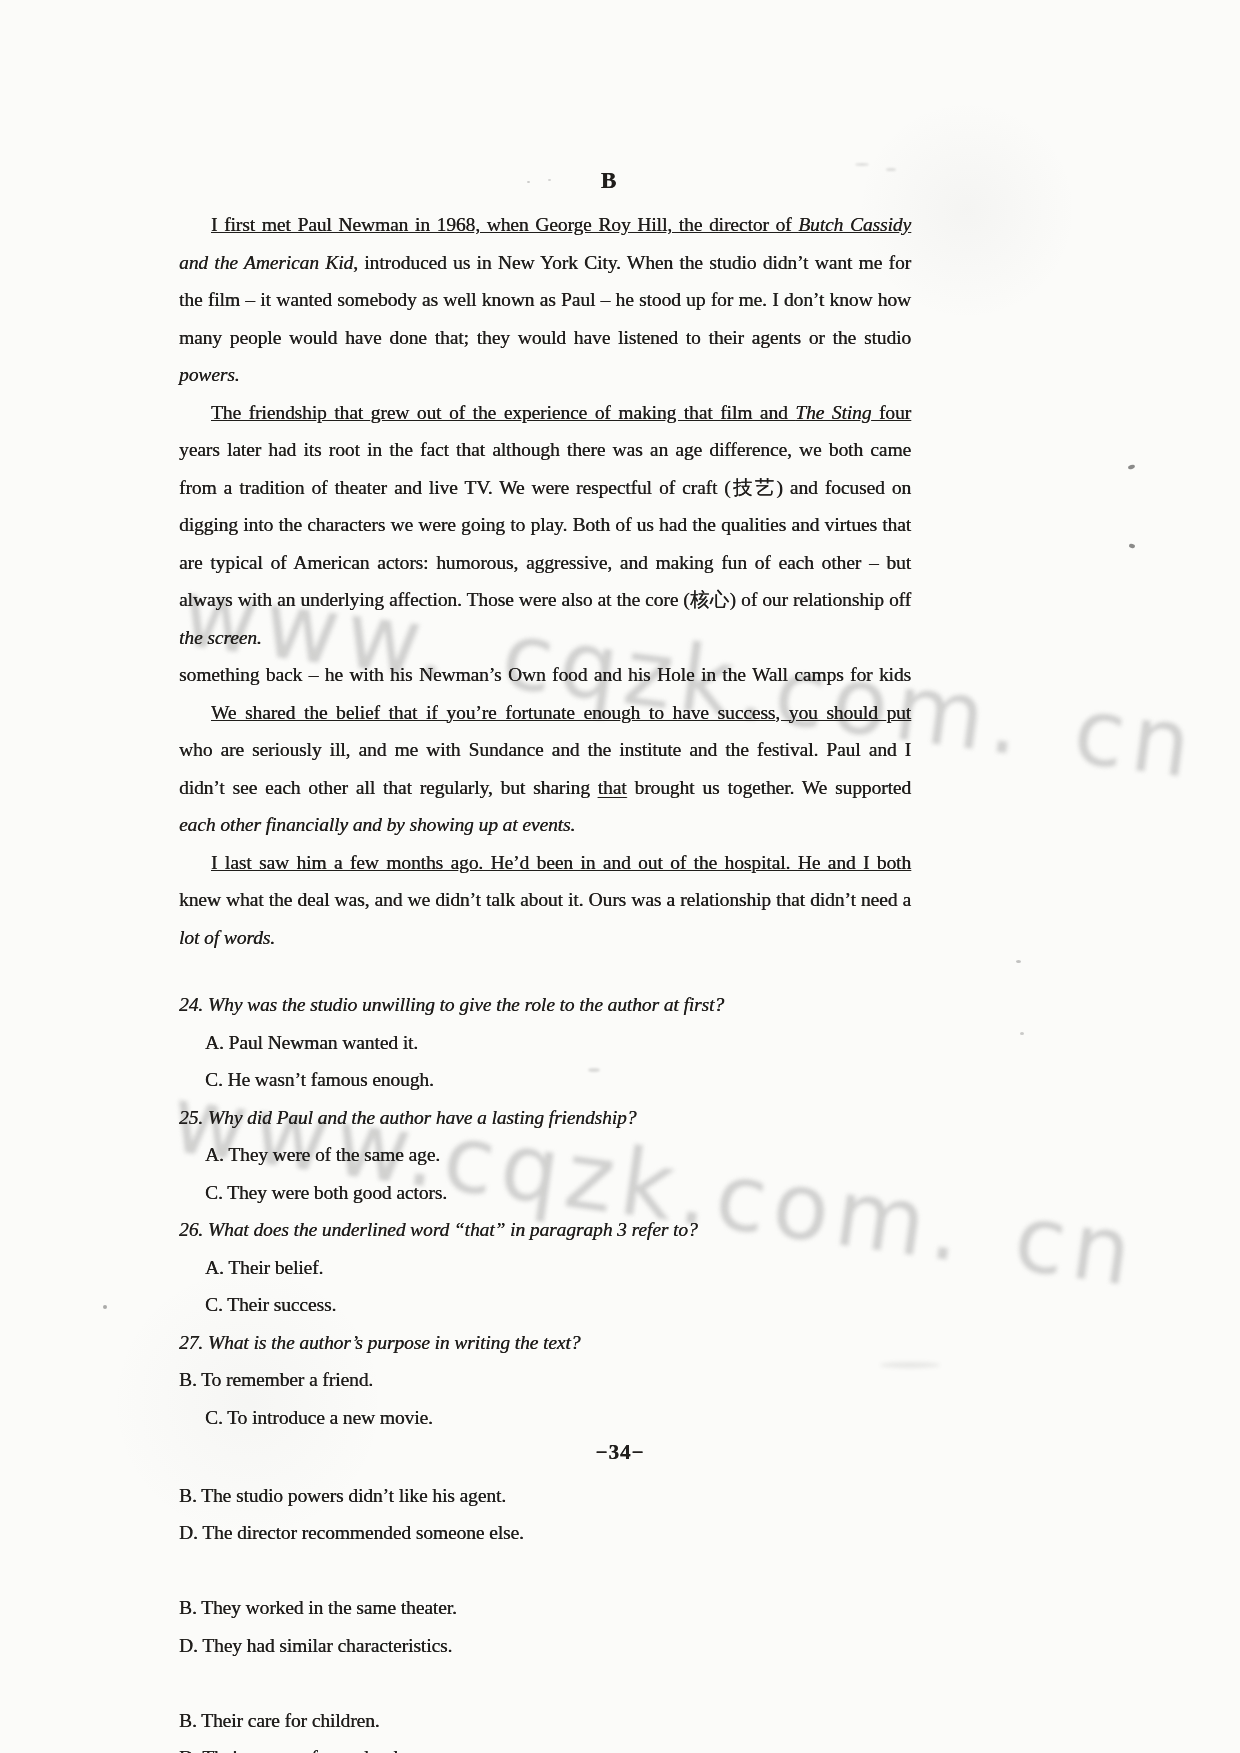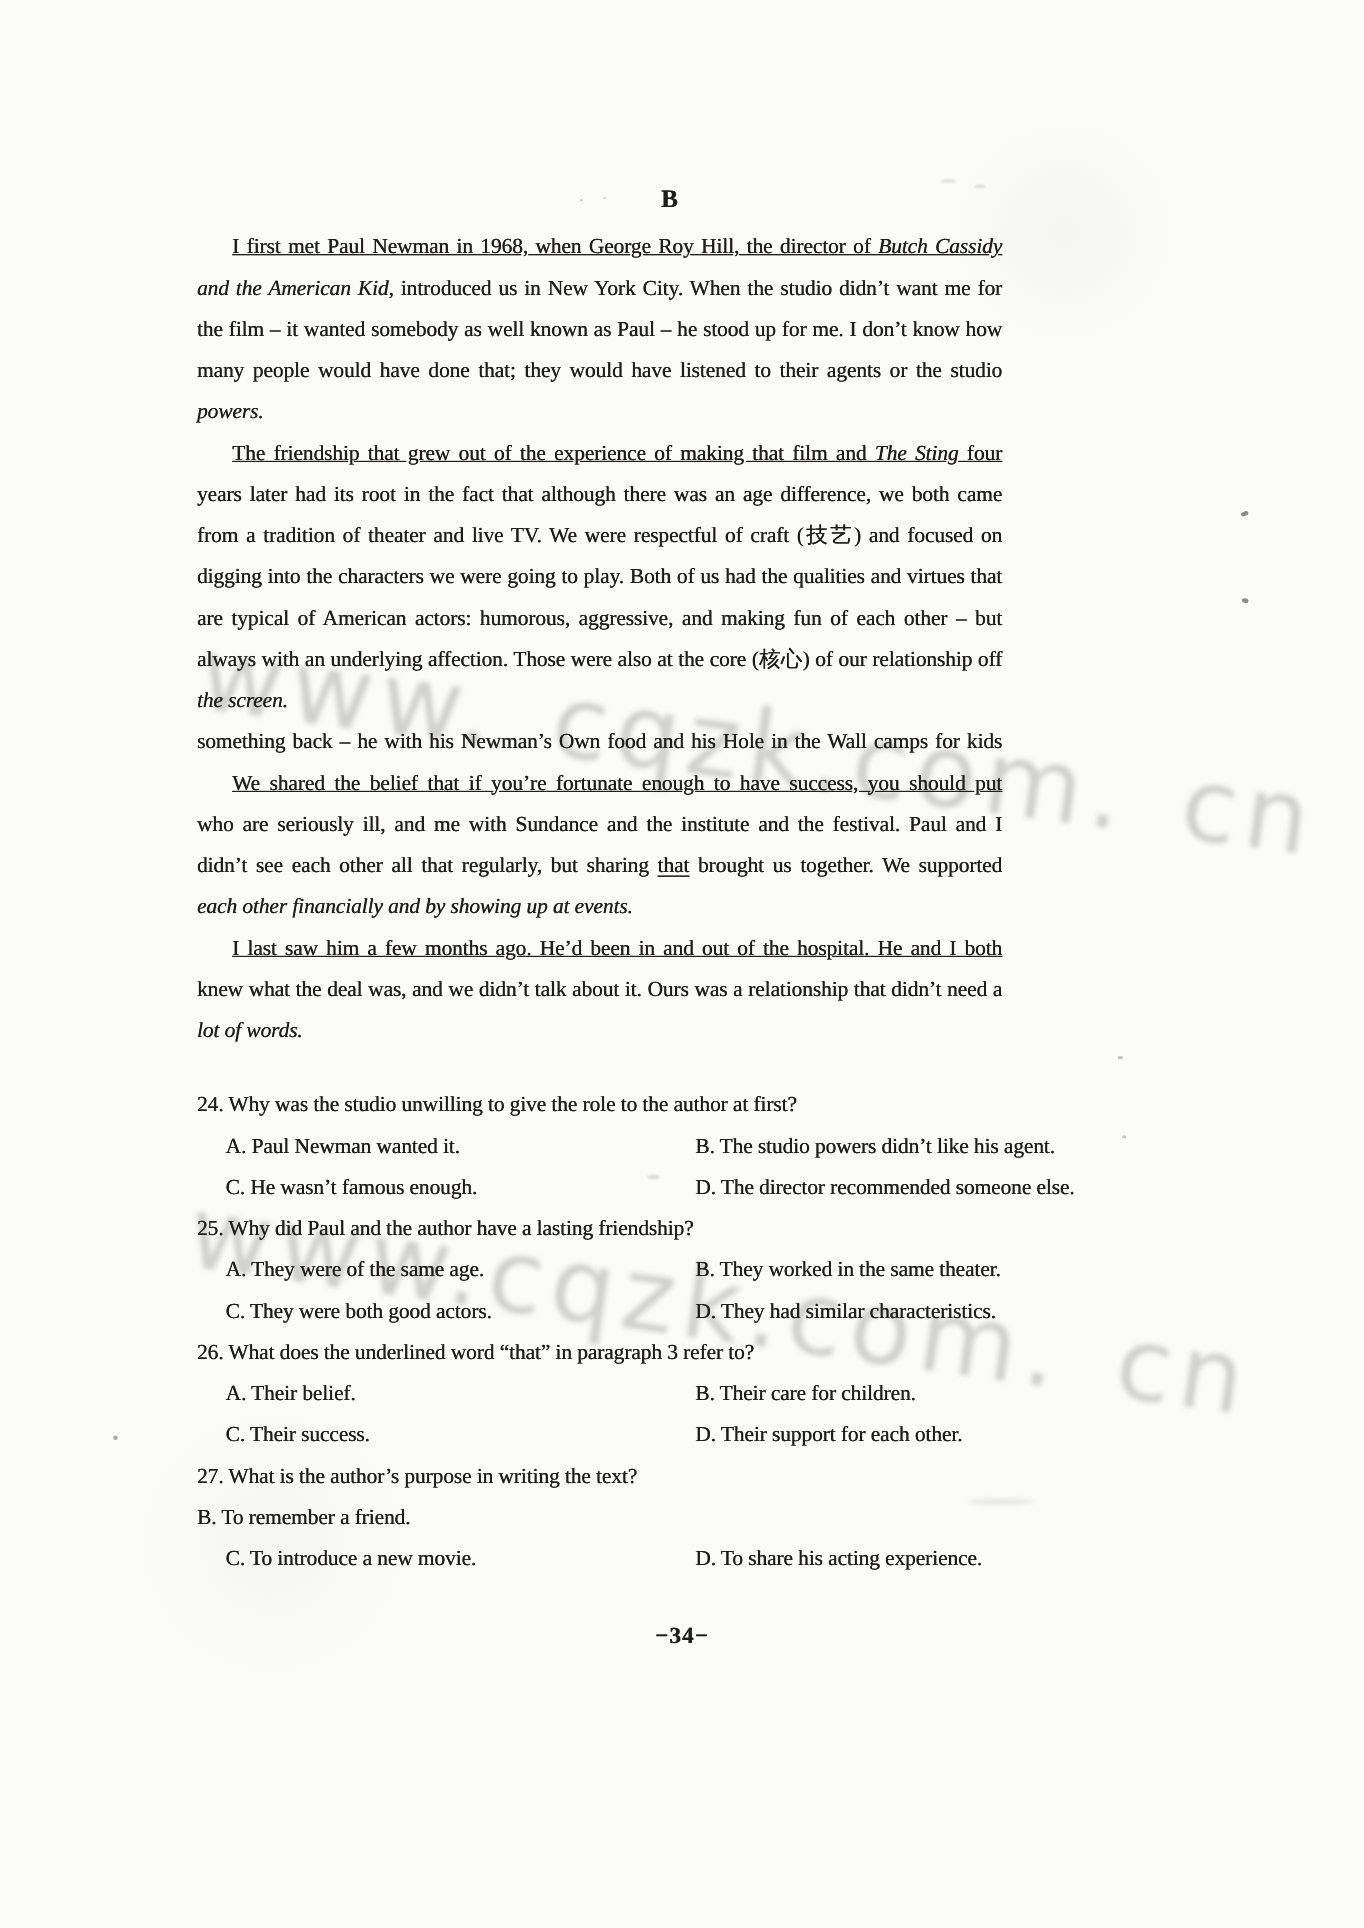--- a/index.html
+++ b/index.html
@@ -52,33 +52,32 @@
   .passage .line.lastline{text-align:center;text-align-last:left;white-space:normal;font-style:italic;}
   .passage .line.indent{padding-left:32px;text-decoration:underline;}
   .seg-i{font-style:italic;}
   .seg-u{text-decoration:underline;text-underline-offset:3px;}
   
   .questions{
     position:absolute;left:179px;top:986px;width:732px;
     font-size:19.5px;letter-spacing:-0.1px;
     text-shadow:0.3px 0 0 currentColor;
   }
-  .q-line{height:37.5px;line-height:37.5px;white-space:nowrap;}
-  .opt-row{display:flex;height:37.5px;line-height:37.5px;}
+  .q-line{height:37.5px;line-height:37.5px;white-space:nowrap;font-style:italic;}
+  .opt-row{display:flex;height:37.5px;line-height:37.5px;flex-direction:column;}
   .opt{white-space:nowrap;}
   .opt.left{flex:0 0 453px;padding-left:26px;box-sizing:border-box;}
   .opt.right{flex:1;}
   .q-num{display:inline;}
   
   .pageno{
     position:absolute;left:0;top:1440px;width:1240px;
     text-align:center;font-size:21px;font-weight:600;
     letter-spacing:1px;
     text-shadow:0.3px 0 0 currentColor;
-    margin-top:35px;
   }
   
   .speck{position:absolute;background:#5a5a5a;border-radius:50%;pointer-events:none;}
   .s1{left:1128px;top:465px;width:7px;height:4px;opacity:.7;transform:rotate(-20deg);}
   .s2{left:1129px;top:544px;width:6px;height:4px;opacity:.7;transform:rotate(15deg);}
   .s3{left:1016px;top:960px;width:5px;height:3px;opacity:.35;}
   .s4{left:1020px;top:1032px;width:4px;height:3px;opacity:.3;}
   .s5{left:103px;top:1305px;width:4px;height:4px;opacity:.5;}
   .s6{left:527px;top:181px;width:3px;height:2px;opacity:.3;}
   .s7{left:548px;top:179px;width:3px;height:2px;opacity:.25;}

